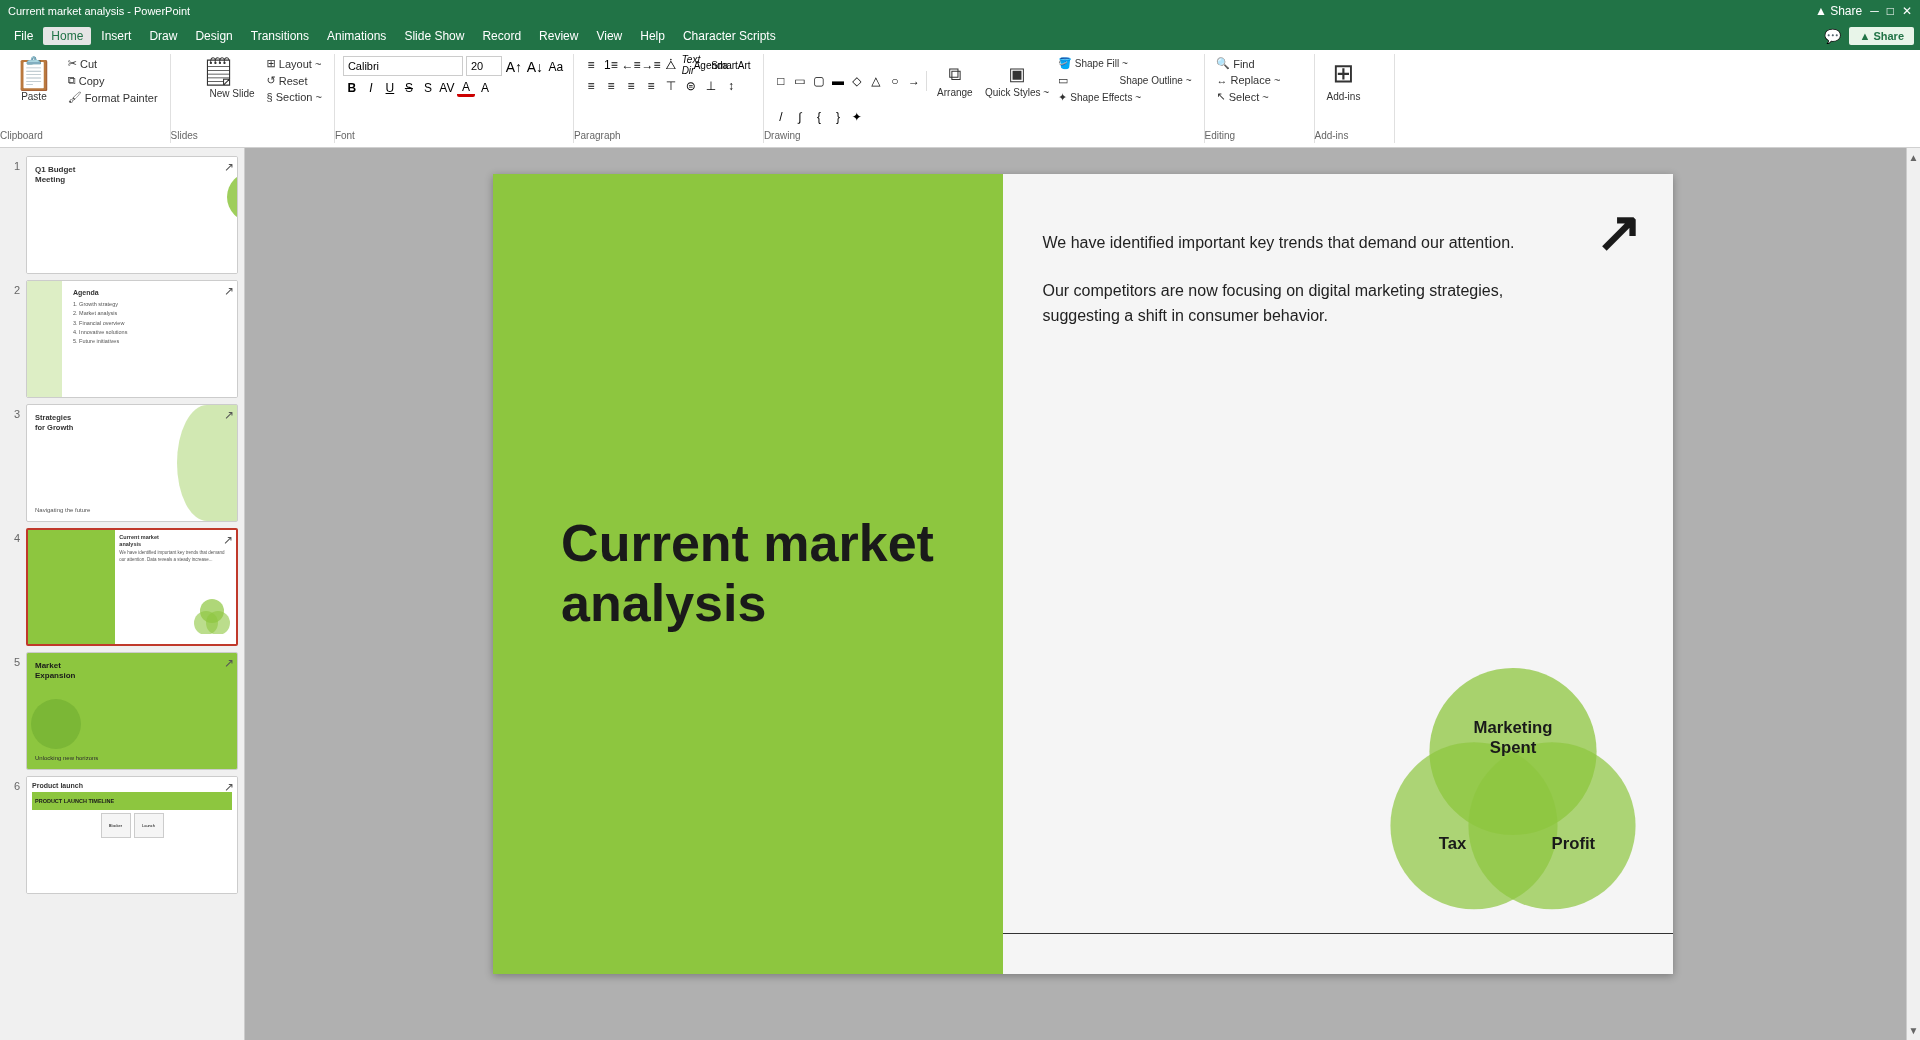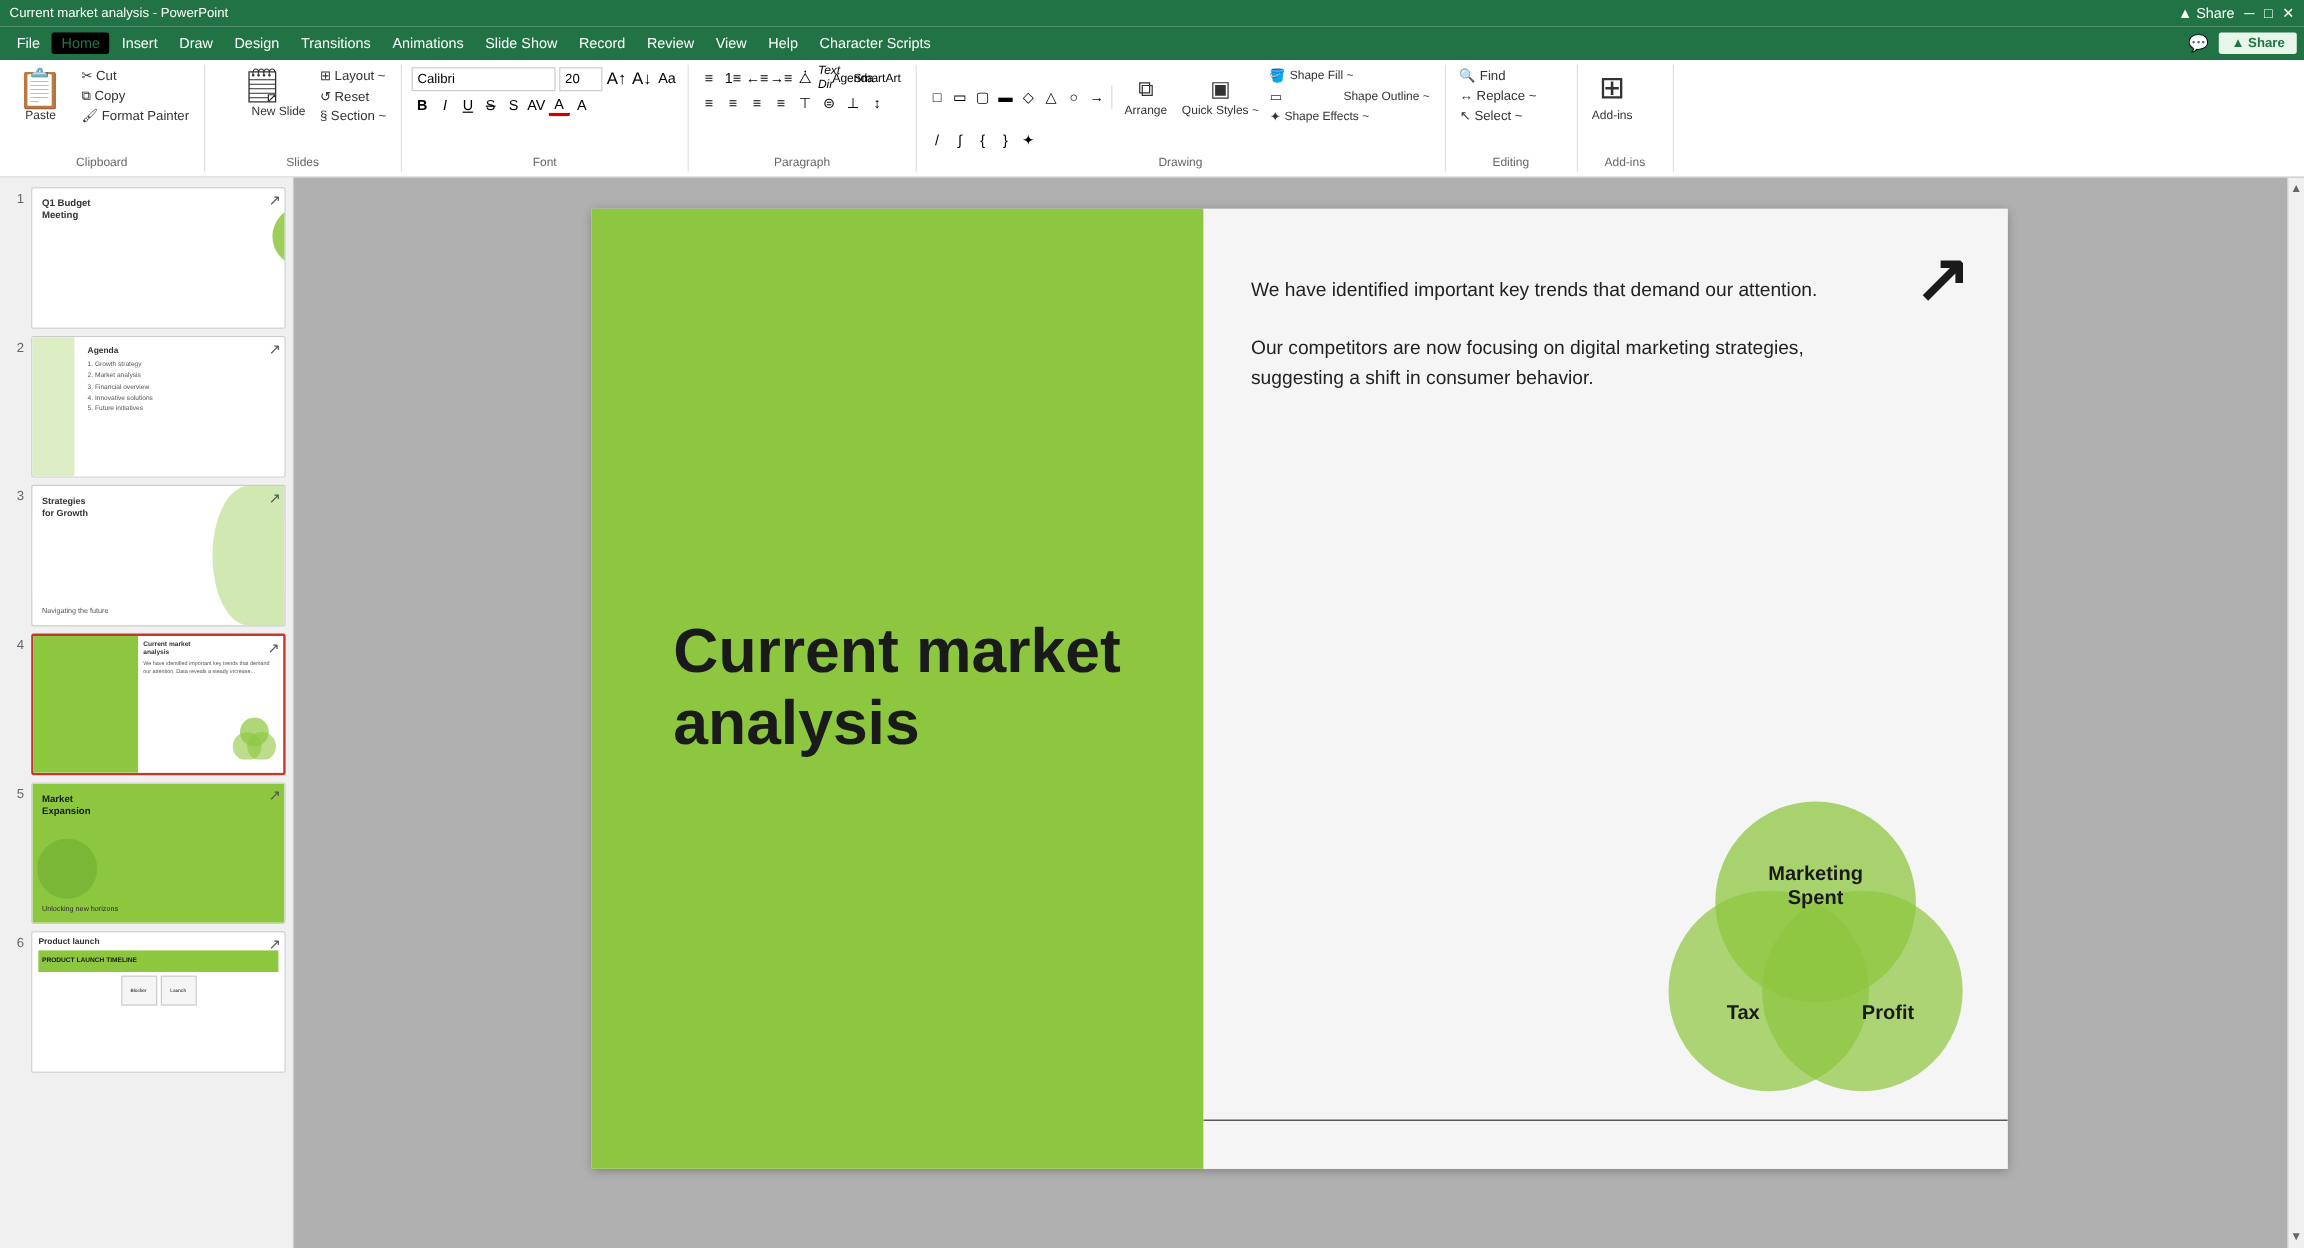--- a/index.html
+++ b/index.html
@@ -25,21 +25,21 @@
       padding: 0 6px;
       gap: 2px;
     }
     .menu-item {
       color: white;
       font-size: 12px;
       padding: 2px 8px;
       border-radius: 2px;
       cursor: pointer;
     }
-    .menu-item.active { background: #000000; color: #217346; }
+    .menu-item.active { background: #e5e5e5; color: #217346; }
 
     
     .ribbon {
       background: #ffffff;
       border-bottom: 1px solid #d0d0d0;
       height: 98px;
       display: flex;
       flex-direction: column;
     }
     .ribbon-content {
@@ -56,21 +56,21 @@
       padding: 2px 8px;
       position: relative;
       min-width: 60px;
     }
     .ribbon-group-label {
       font-size: 10px;
       color: #666;
       position: absolute;
       bottom: 2px;
       left: 0; right: 0;
-      text-align: center;
+      text-align: left;
     }
     .ribbon-group-content {
       display: flex;
       align-items: flex-start;
       gap: 4px;
       flex: 1;
     }
     .ribbon-btn {
       display: flex;
       flex-direction: column;
@@ -341,21 +341,21 @@
               <span>§</span>
               <span>Section ~</span>
             </div>
           </div>
         </div>
         <div class="ribbon-group-label">Slides</div>
       </div>
 
       <div class="ribbon-group" style="min-width:200px;">
         <div class="ribbon-group-content" style="flex-direction:column;gap:3px;">
-          <div style="display:flex;gap:3px;align-items:flex-start;">
+          <div style="display:flex;gap:3px;align-items:flex-end;">
             <input type="text" class="format-select" style="width: 120px;" value="Calibri">
             <input type="text" class="format-select" style="width: 36px;" value="20">
             <div class="fbt" style="font-size:14px;">A↑</div>
             <div class="fbt" style="font-size:14px;">A↓</div>
             <div class="fbt">Aa</div>
           </div>
           <div class="font-btns">
             <div class="fbt" style="font-weight:bold;">B</div>
             <div class="fbt" style="font-style:italic;">I</div>
             <div class="fbt" style="text-decoration:underline;">U</div>

